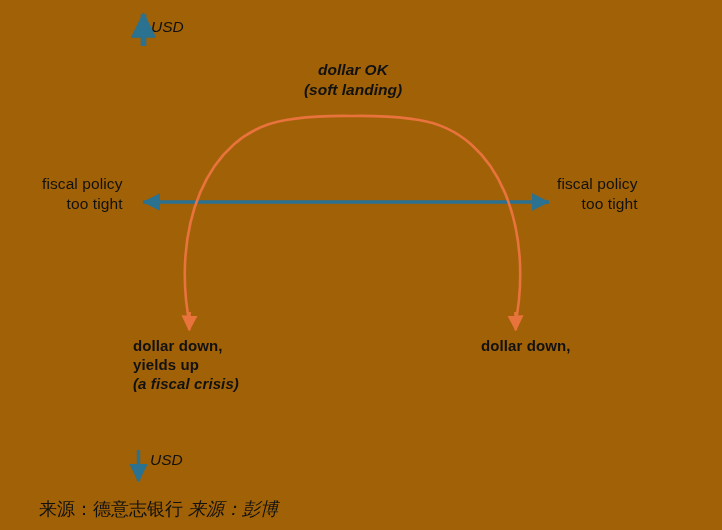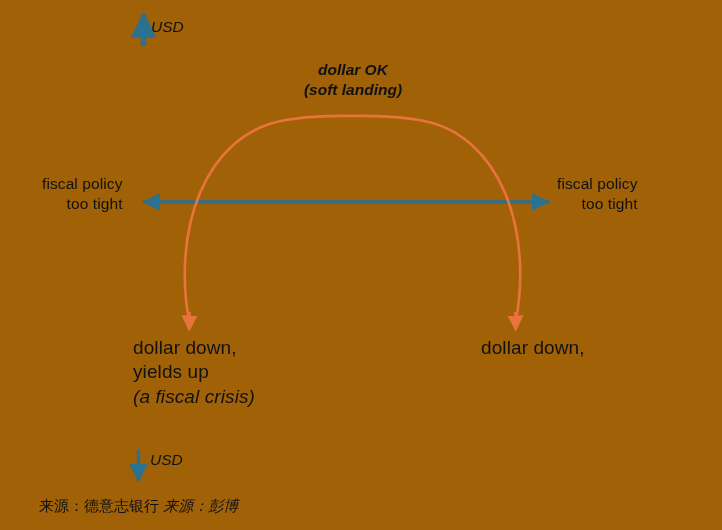--- a/index.html
+++ b/index.html
@@ -38,22 +38,22 @@
   
   .axis-label {
     font-size: 15.5px;
     font-weight: 400;
     letter-spacing: 0.1px;
     text-align: right;
   }
 
   
   .node-label {
-    font-size: 19px;
-    font-weight: normal;
+    font-size: 15px;
+    font-weight: bold;
     letter-spacing: 0.1px;
   }
   .node-label .ital {
     font-style: italic;
   }
 
   .top-label {
     font-size: 15.5px;
     font-weight: bold;
     font-style: italic;
@@ -63,21 +63,21 @@
 
   .usd-label {
     font-size: 15.5px;
     font-style: italic;
     font-weight: 400;
     color: #111111;
   }
 
   .source-note {
     position: absolute;
-    font-size: 15px;
+    font-size: 18px;
     font-weight: 400;
     color: #111111;
     white-space: nowrap;
   }
   .source-note .src-ital {
     font-style: italic;
   }
 </style>
 </head>
 <body>

